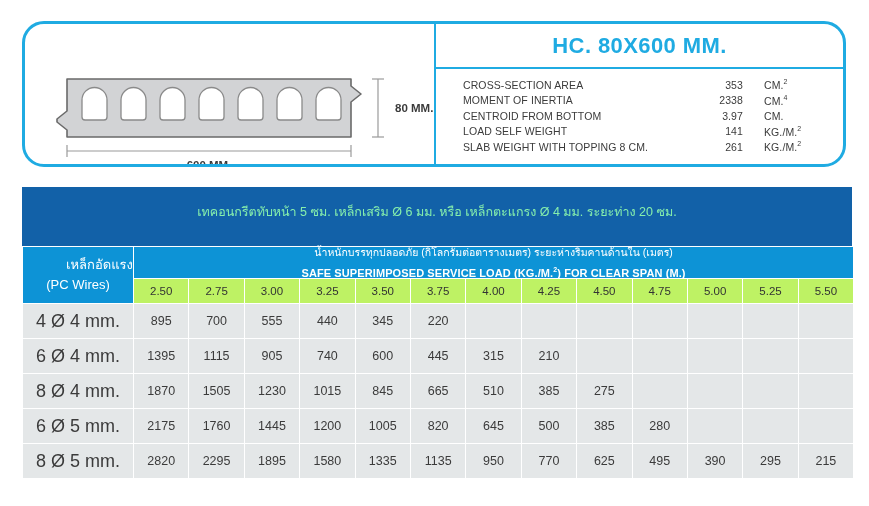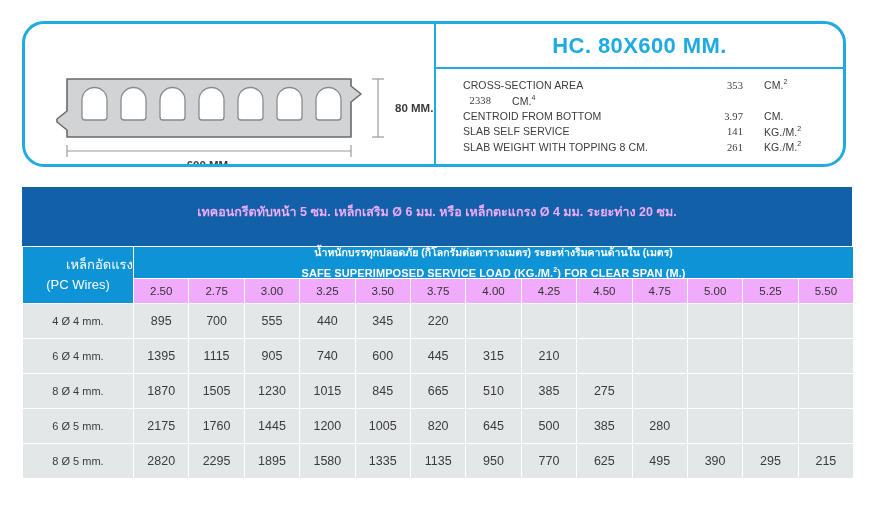--- a/index.html
+++ b/index.html
@@ -81,21 +81,20 @@
   .spec-label {
     flex: 0 0 252px;
     padding-left: 27px;
     box-sizing: border-box;
     white-space: nowrap;
   }
   .spec-value {
     flex: 0 0 55px;
     text-align: right;
     white-space: nowrap;
-    font-family: Liberation Serif, serif;
   }
   .spec-unit {
     flex: 0 0 auto;
     padding-left: 21px;
     white-space: nowrap;
   }
   .spec-unit sup {
     font-size: 7px;
     vertical-align: super;
   }
@@ -108,23 +107,23 @@
     width: 830px;
     height: 59px;
     background: #1261a8;
     box-sizing: border-box;
     display: flex;
     flex-direction: column;
     align-items: center;
     justify-content: center;
   }
   .topping-th {
-    color: #f0abfc;
+    color: #86efac;
     font-size: 12.5px;
-    font-weight: bold;
+    font-weight: normal;
     line-height: 1;
     padding-bottom: 9px;
     white-space: nowrap;
   }
   .topping-en {
     color: #ffffff;
     font-size: 12.5px;
     font-weight: bold;
     line-height: 1;
     white-space: nowrap;
@@ -165,54 +164,54 @@
   
   .hdr-load {
     background: #0d93d6;
     color: #ffffff;
     text-align: center;
     vertical-align: middle;
     padding: 5px 0 4px 0;
   }
   .hdr-load .th-line {
     font-size: 10.5px;
-    font-weight: bold;
+    font-weight: normal;
     line-height: 1;
     padding-bottom: 8px;
     white-space: nowrap;
   }
   .hdr-load .en-line {
     font-size: 11px;
     font-weight: bold;
     line-height: 1;
     white-space: nowrap;
     letter-spacing: 0.1px;
   }
   .hdr-load .en-line sup {
     font-size: 7px;
     vertical-align: super;
   }
 
   
   .span-cell {
-    background: #f0abfc;
+    background: #bef264;
     color: #333333;
     text-align: center;
     font-size: 11.5px;
     font-weight: bold;
     height: 24px;
     vertical-align: middle;
   }
 
   
   .row-label {
     background: #e4e7e8;
     color: #3b3b3b;
     text-align: center;
-    font-size: 11px;
+    font-size: 18px;
     height: 34px;
     vertical-align: middle;
     white-space: nowrap;
   }
   .val-cell {
     background: #e4e7e8;
     color: #3b3b3b;
     text-align: center;
     font-size: 12.5px;
     height: 34px;
@@ -277,32 +276,33 @@
       <div class="hc-title">HC. 80X600 MM.</div>
       <div class="spec-list">
 
         <div class="spec-row">
           <span class="spec-label">CROSS-SECTION AREA</span>
           <span class="spec-value">353</span>
           <span class="spec-unit"><span>CM.</span><sup>2</sup></span>
         </div>
 
         <div class="spec-row">
+          <span class="spec-label">MOMENT OF INERTIA</span>
           <span class="spec-value">2338</span>
           <span class="spec-unit"><span>CM.</span><sup>4</sup></span>
         </div>
 
         <div class="spec-row">
           <span class="spec-label">CENTROID FROM BOTTOM</span>
           <span class="spec-value">3.97</span>
           <span class="spec-unit"><span>CM.</span><sup></sup></span>
         </div>
 
         <div class="spec-row">
-          <span class="spec-label">SLAB SELF SERVICE</span>
+          <span class="spec-label">LOAD SELF WEIGHT</span>
           <span class="spec-value">141</span>
           <span class="spec-unit"><span>KG./M.</span><sup>2</sup></span>
         </div>
 
         <div class="spec-row">
           <span class="spec-label">SLAB WEIGHT WITH TOPPING 8 CM.</span>
           <span class="spec-value">261</span>
           <span class="spec-unit"><span>KG./M.</span><sup>2</sup></span>
         </div>
 

